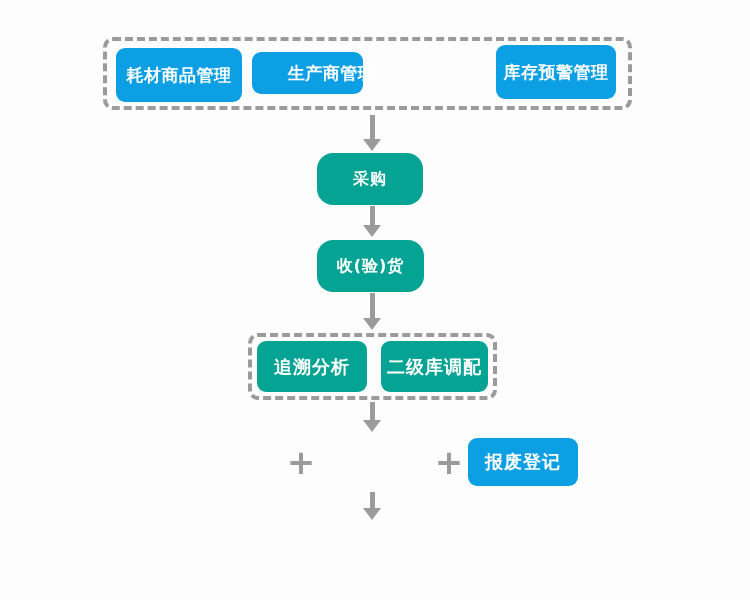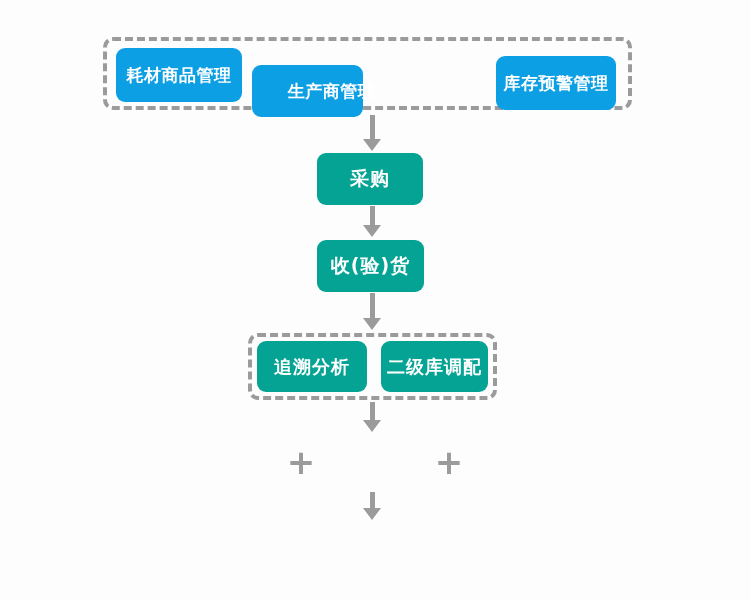--- a/index.html
+++ b/index.html
@@ -20,21 +20,21 @@
     justify-content: center;
     color: #ffffff;
     font-weight: bold;
     font-size: 18px;
     letter-spacing: 1px;
     border-radius: 9px;
     box-sizing: border-box;
     white-space: nowrap;
   }
   .node.small-text { font-size: 17px; letter-spacing: 0.5px; }
-  .node.big-text   { font-size: 19px; }
+  .node.big-text   { font-size: 16px; border-radius: 16px; }
 
   .blue { background: #0d9fe3; }
   .teal { background: #05a394; }
 
   .dashed-group {
     position: absolute;
     border: 4px dashed #9b9b9b;
     border-radius: 10px;
     box-sizing: border-box;
     background: transparent;
@@ -68,22 +68,22 @@
   }
 </style>
 </head>
 <body>
 
 <div class="canvas">
 
   <div class="dashed-group" style="left:103px; top:37px; width:529px; height:73px;"></div>
 
   <div class="node blue small-text" style="left:116px; top:48px; width:126px; height:54px;">耗材商品管理</div>
-  <div class="node blue small-text" style="left:252px; top:65px; width:111px; height:52px;padding-left:48px;">生产商管理</div>
-  <div class="node blue small-text" style="left:496px; top:56px; width:120px; height:54px;">库存预警管理</div>
+  <div class="node blue small-text" style="left:252px; top:52px; width:111px; height:42px;padding-left:48px;">生产商管理</div>
+  <div class="node blue small-text" style="left:496px; top:45px; width:120px; height:54px;">库存预警管理</div>
 
   <div class="arrow" style="left:363px; top:115px;">
     <div class="stem" style="height:24px;"></div>
     <div class="head"></div>
   </div>
 
   <div class="node teal big-text" style="left:317px; top:153px; width:106px; height:52px;">采购</div>
 
   <div class="arrow" style="left:363px; top:206px;">
     <div class="stem" style="height:19px;"></div>
@@ -106,20 +106,21 @@
     <div class="stem" style="height:18px;"></div>
     <div class="head"></div>
   </div>
 
 
   <div class="plus" style="left:286px; top:447px;">+</div>
 
 
   <div class="plus" style="left:434px; top:447px;">+</div>
 
+  <div class="node blue" style="left:468px; top:438px; width:110px; height:48px;">报废登记</div>
 
   <div class="arrow" style="left:363px; top:492px;">
     <div class="stem" style="height:16px;"></div>
     <div class="head"></div>
   </div>
 
 
 </div>
 
 </body></html>

